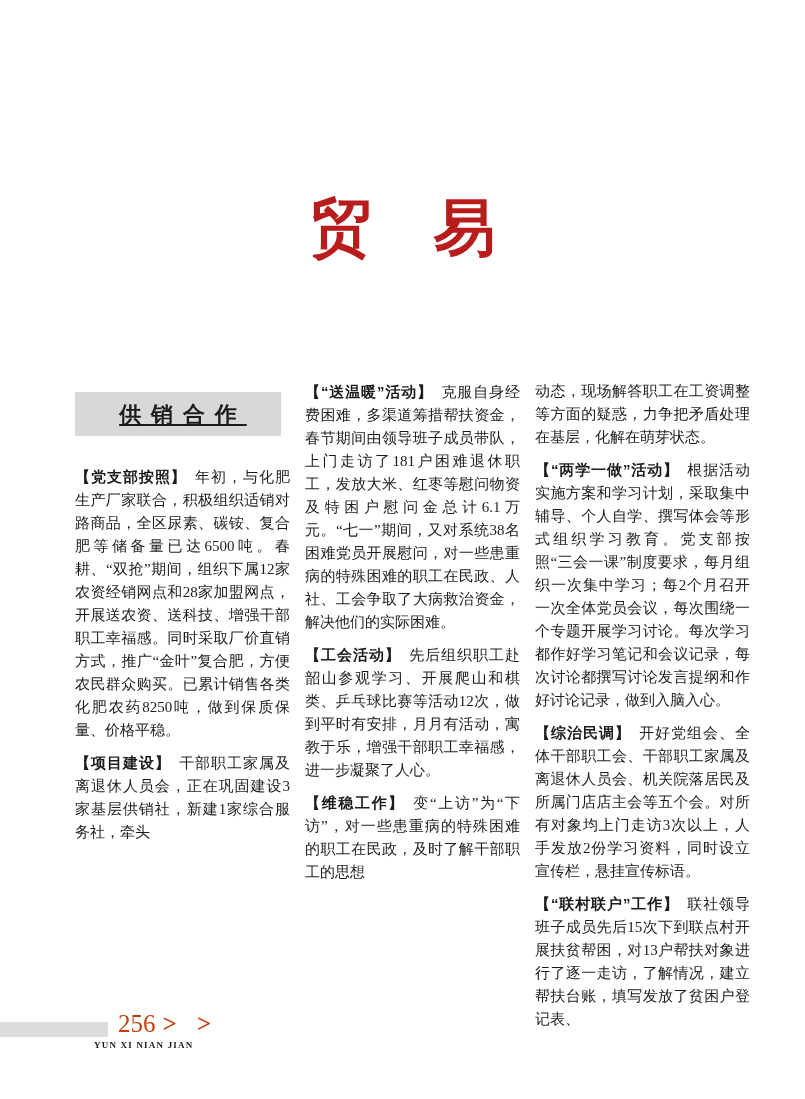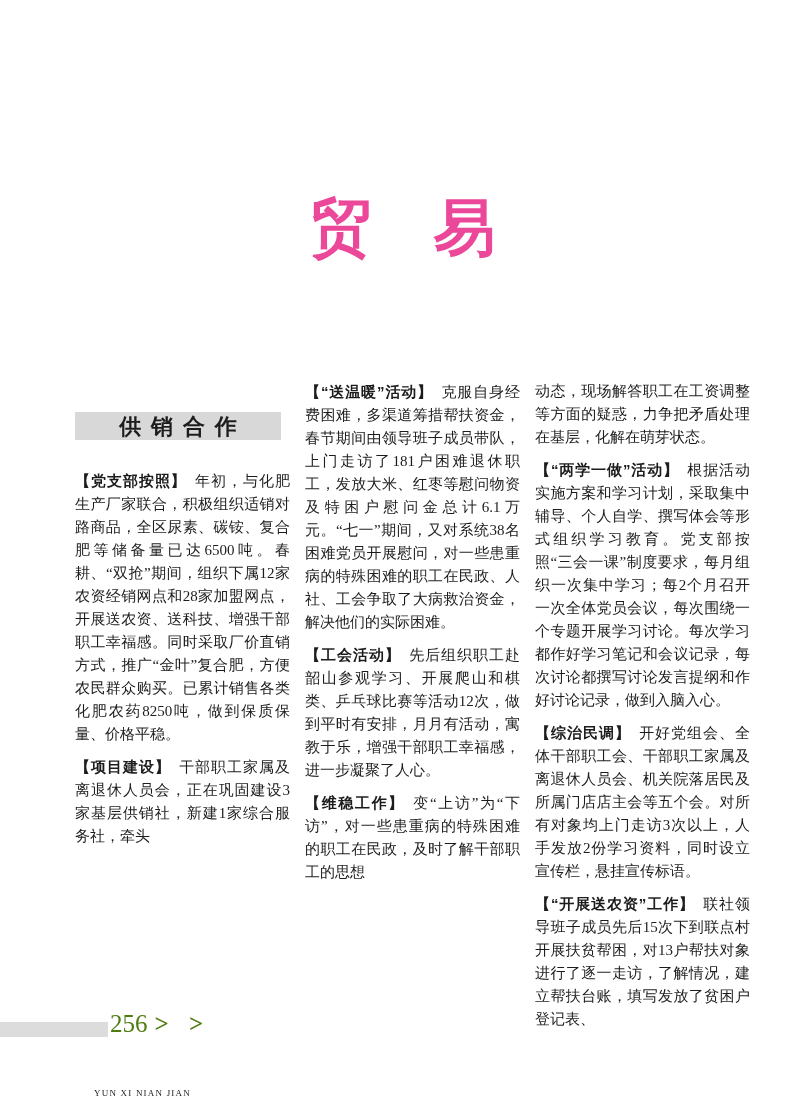--- a/index.html
+++ b/index.html
@@ -17,50 +17,51 @@
     position: absolute;
     top: 186px;
     left: 0;
     width: 100%;
     text-align: center;
     font-size: 62px;
     font-weight: bold;
     letter-spacing: 1em;
     padding-left: 1em;
     font-family: "Liberation Serif", serif;
-    color: #ec4899;
+    color: #b91c1c;
   }
   .columns {
     position: absolute;
     left: 75px;
     top: 380px;
     width: 675px;
     display: flex;
     justify-content: space-between;
   }
   .column {
     width: 215px;
     font-size: 15px;
     line-height: 23px;
   }
   .section-header {
     width: 206px;
-    height: 28px;
-    margin-top: 32px;
+    height: 44px;
+    margin-top: 12px;
     margin-bottom: 29px;
     background: #d8d8d8;
     display: flex;
     align-items: center;
     justify-content: center;
     font-family: "Liberation Sans", sans-serif;
     font-weight: bold;
     font-size: 22px;
     letter-spacing: 0.45em;
     text-indent: 0.45em;
     color: #1c1c1c;
+    text-decoration: underline;
   }
   .entry {
     margin: 0 0 9px 0;
     text-align: justify;
     text-justify: inter-ideograph;
   }
   .entry:last-child { margin-bottom: 0; }
   .entry-heading {
     font-family: "Liberation Sans", sans-serif;
     font-weight: bold;
@@ -69,37 +70,37 @@
   .footer-bar {
     position: absolute;
     left: 0;
     top: 1022px;
     width: 108px;
     height: 15px;
     background: #dcdcdc;
   }
   .footer-pagerow {
     position: absolute;
-    left: 110px;
+    left: 118px;
     top: 1010px;
     font-size: 25px;
-    color: #4d7c0f;
+    color: #c2410c;
     white-space: nowrap;
   }
   .footer-arrows {
     font-weight: bold;
     margin-left: 7px;
     letter-spacing: 7px;
   }
   .footer-book {
     position: absolute;
     left: 94px;
-    top: 1088px;
+    top: 1040px;
     font-size: 9px;
-    font-weight: normal;
+    font-weight: bold;
     letter-spacing: 1.2px;
     color: #1c1c1c;
     white-space: nowrap;
   }
 </style>
 </head>
 <body>
 
 <div class="page" style="color: rgb(28, 28, 28);">
   <h1 class="page-title">贸易</h1>
@@ -112,21 +113,21 @@
       </div>
       <div class="column">
         <p class="entry"><span class="entry-heading">【“送温暖”活动】</span><span>克服自身经费困难，多渠道筹措帮扶资金，春节期间由领导班子成员带队，上门走访了181户困难退休职工，发放大米、红枣等慰问物资及特困户慰问金总计6.1万元。“七一”期间，又对系统38名困难党员开展慰问，对一些患重病的特殊困难的职工在民政、人社、工会争取了大病救治资金，解决他们的实际困难。</span></p>
         <p class="entry"><span class="entry-heading">【工会活动】</span><span>先后组织职工赴韶山参观学习、开展爬山和棋类、乒乓球比赛等活动12次，做到平时有安排，月月有活动，寓教于乐，增强干部职工幸福感，进一步凝聚了人心。</span></p>
         <p class="entry"><span class="entry-heading">【维稳工作】</span><span>变“上访”为“下访”，对一些患重病的特殊困难的职工在民政，及时了解干部职工的思想</span></p>
       </div>
       <div class="column">
         <p class="entry continuation"><span>动态，现场解答职工在工资调整等方面的疑惑，力争把矛盾处理在基层，化解在萌芽状态。</span></p>
         <p class="entry"><span class="entry-heading">【“两学一做”活动】</span><span>根据活动实施方案和学习计划，采取集中辅导、个人自学、撰写体会等形式组织学习教育。党支部按照“三会一课”制度要求，每月组织一次集中学习；每2个月召开一次全体党员会议，每次围绕一个专题开展学习讨论。每次学习都作好学习笔记和会议记录，每次讨论都撰写讨论发言提纲和作好讨论记录，做到入脑入心。</span></p>
         <p class="entry"><span class="entry-heading">【综治民调】</span><span>开好党组会、全体干部职工会、干部职工家属及离退休人员会、机关院落居民及所属门店店主会等五个会。对所有对象均上门走访3次以上，人手发放2份学习资料，同时设立宣传栏，悬挂宣传标语。</span></p>
-        <p class="entry"><span class="entry-heading">【“开展送农资”工作】</span><span>联社领导班子成员先后15次下到联点村开展扶贫帮困，对13户帮扶对象进行了逐一走访，了解情况，建立帮扶台账，填写发放了贫困户登记表、</span></p>
+        <p class="entry"><span class="entry-heading">【“联村联户”工作】</span><span>联社领导班子成员先后15次下到联点村开展扶贫帮困，对13户帮扶对象进行了逐一走访，了解情况，建立帮扶台账，填写发放了贫困户登记表、</span></p>
       </div>
     </div>
 
   <div class="footer-bar" style="background: rgb(220, 220, 220);"></div>
   <div class="footer-pagerow">
     <span>256</span><span class="footer-arrows">&gt; &gt;</span>
   </div>
   <div class="footer-book">YUN XI NIAN JIAN</div>
 </div>
 

